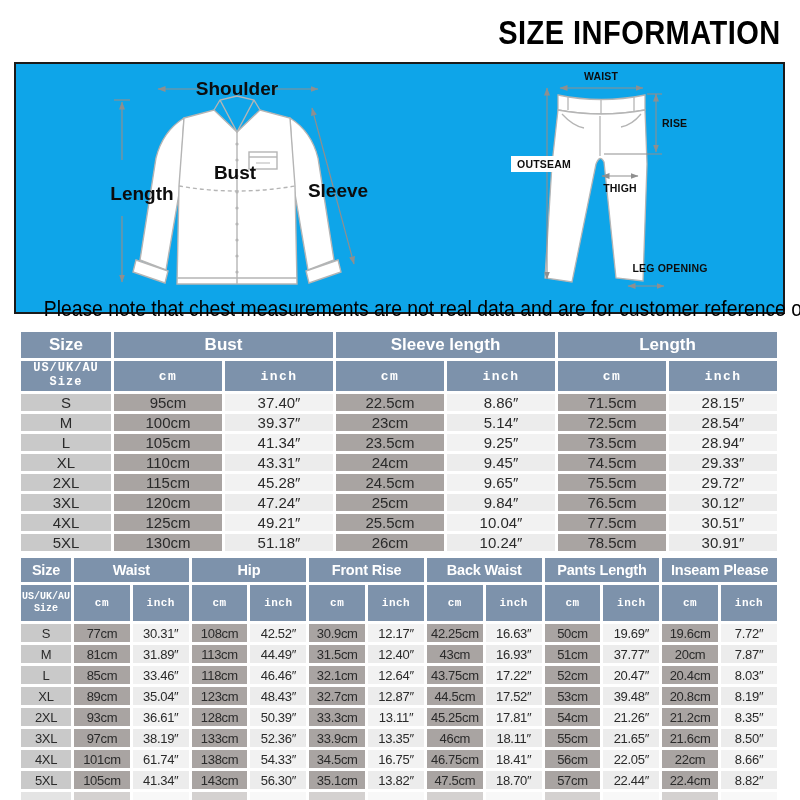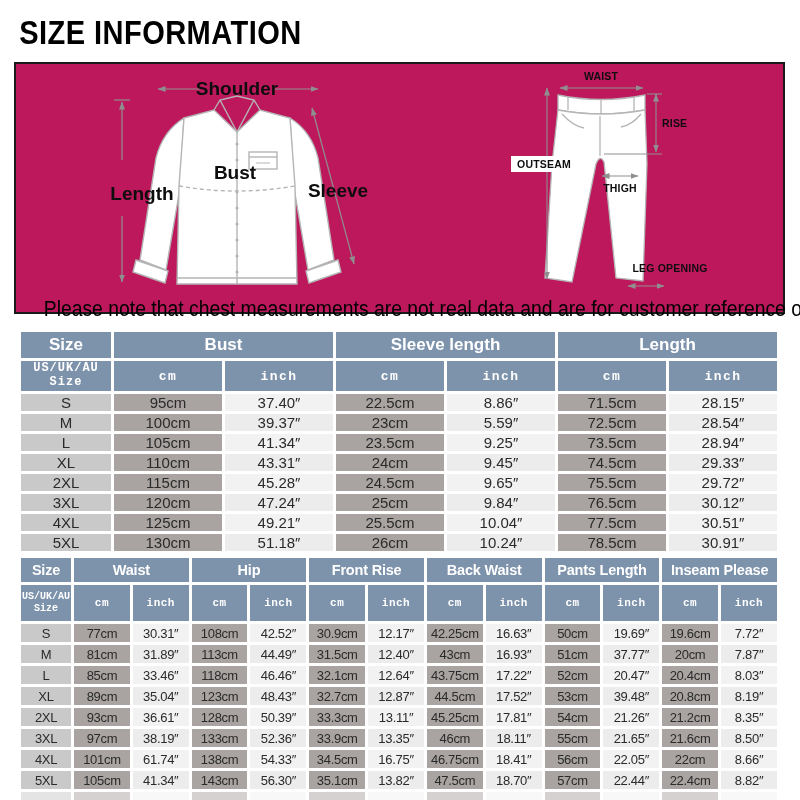--- a/index.html
+++ b/index.html
@@ -1,26 +1,26 @@
 <!DOCTYPE html>
 <html><head>
 <meta charset="utf-8">
 <style>
   html,body{margin:0;padding:0;}
   .page{position:relative;width:800px;height:800px;background:#ffffff;overflow:hidden;
         font-family:"Liberation Sans",sans-serif;}
 
   
-  .title{position:absolute;top:14px;left:0;width:800px;text-align:left;white-space:nowrap;}
+  .title{position:absolute;top:14px;left:0;width:800px;text-align:right;white-space:nowrap;}
   .title span{display:inline-block;transform:scaleX(.88);transform-origin:center;
               font-size:33px;font-weight:700;color:#000;letter-spacing:.5px;}
 
   
   .diagram-box{position:absolute;left:14px;top:62px;width:771px;height:252px;
-               border:2px solid #1a1a1a;box-sizing:border-box;background:#be185d;}
+               border:2px solid #1a1a1a;box-sizing:border-box;background:#0ea5e9;}
   svg text{font-family:"Liberation Sans",sans-serif;fill:#0d0d0d;}
   .lbl-shirt{font-size:19px;font-weight:700;}
   .lbl-pants{font-size:10.5px;font-weight:700;letter-spacing:.2px;}
 
   
   .note{position:absolute;top:297px;left:0;width:800px;text-align:center;white-space:nowrap;}
   .note span{display:inline-block;transform:scaleX(.9);transform-origin:center;
              font-size:21.5px;color:#000;}
 
   
@@ -191,21 +191,21 @@
           <td class="c-cm">22.5cm</td>
           <td class="c-inch">8.86″</td>
           <td class="c-cm">71.5cm</td>
           <td class="c-inch">28.15″</td>
         </tr>
         <tr>
           <td class="c-size">M</td>
           <td class="c-cm">100cm</td>
           <td class="c-inch">39.37″</td>
           <td class="c-cm">23cm</td>
-          <td class="c-inch">5.59″</td>
+          <td class="c-inch">5.14″</td>
           <td class="c-cm">72.5cm</td>
           <td class="c-inch">28.54″</td>
         </tr>
         <tr>
           <td class="c-size">L</td>
           <td class="c-cm">105cm</td>
           <td class="c-inch">41.34″</td>
           <td class="c-cm">23.5cm</td>
           <td class="c-inch">9.25″</td>
           <td class="c-cm">73.5cm</td>

